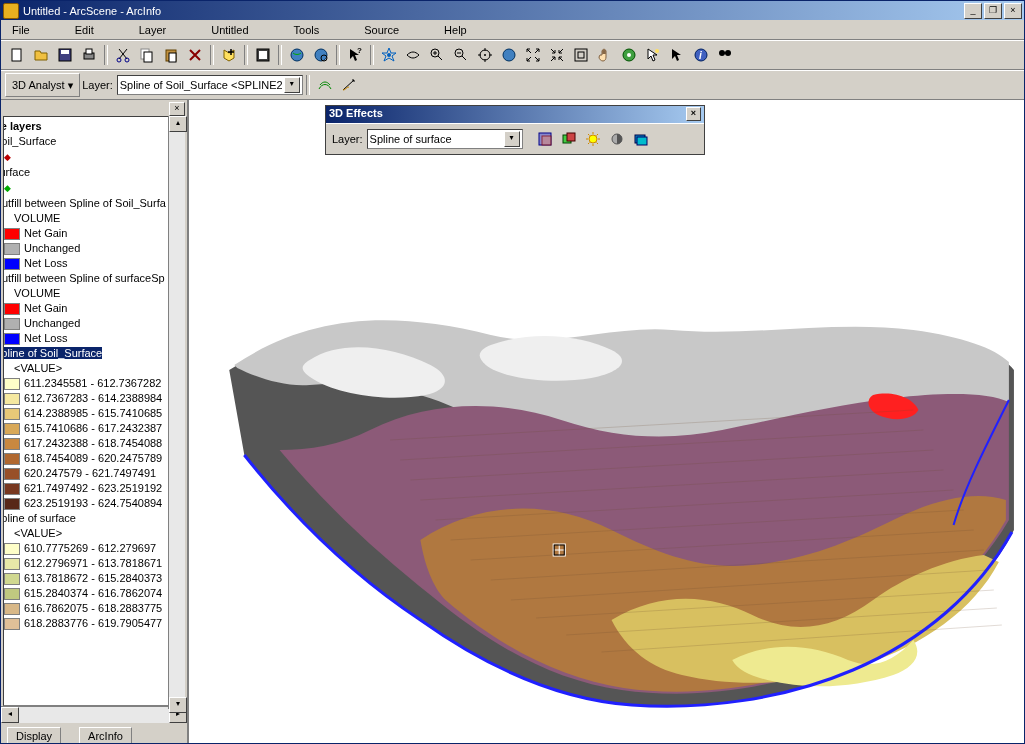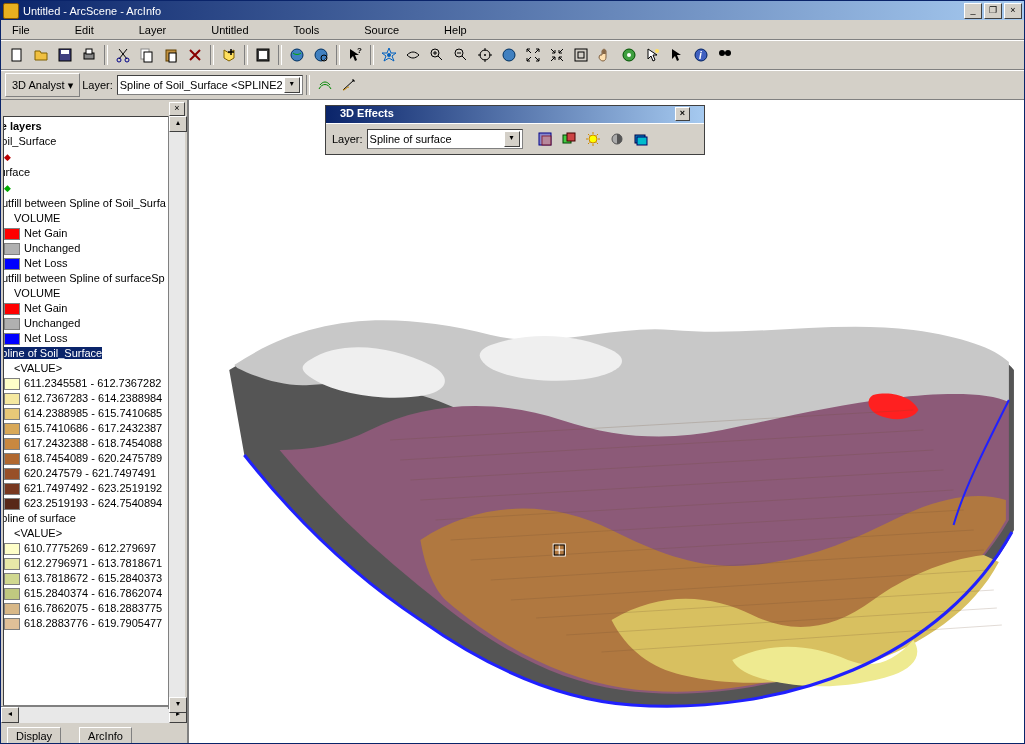--- a/index.html
+++ b/index.html
@@ -29,21 +29,21 @@
 .sw{display:inline-block;width:14px;height:10px;border:1px solid #808080;vertical-align:middle;margin-right:4px;}
 .hscroll{height:16px;background:#d4d0c8;border-top:1px solid #808080;display:flex;}
 .sbtn{width:16px;height:14px;border:1px solid #fff;border-right-color:#404040;border-bottom-color:#404040;background:#d4d0c8;text-align:center;font-size:8px;line-height:12px;}
 .strack{flex:1;background:#e8e8e8;}
 .tabs{display:flex;padding:4px 6px;}
 .tab{padding:2px 8px;border:1px solid #808080;border-top-color:#fff;border-left-color:#fff;background:#d4d0c8;margin-right:18px;}
 .tab.act{background:#d4d0c8;border-bottom-color:#d4d0c8;}
 .view{flex:1;height:100%;background:#fff;position:relative;overflow:hidden;}
 .surface{position:absolute;left:0;top:0;width:100%;height:100%;}
 .floatwin{position:absolute;left:324px;top:104px;width:378px;background:#d4d0c8;border:1px solid #404040;z-index:10;}
-.fwtitle{height:15px;background:linear-gradient(to right,#0a246a,#a6caf0);color:#fff;font-weight:bold;padding:1px 14px;font-size:11px;display:flex;}
+.fwtitle{height:15px;background:linear-gradient(to right,#0a246a,#a6caf0);color:#fff;font-weight:bold;padding:1px 3px;font-size:11px;display:flex;}
 .fwtitle .fclose{width:13px;height:12px;background:#d4d0c8;color:#000;border:1px solid #fff;border-right-color:#404040;border-bottom-color:#404040;font-size:9px;text-align:center;line-height:10px;}
 .fwbody{padding:4px;display:flex;align-items:center;border-top:1px solid #fff;}
 .vscroll{width:16px;background:#d4d0c8;border-left:1px solid #808080;}
 </style>
 </head>
 <body>
 
 <div class="app">
 
   <div class="titlebar">

